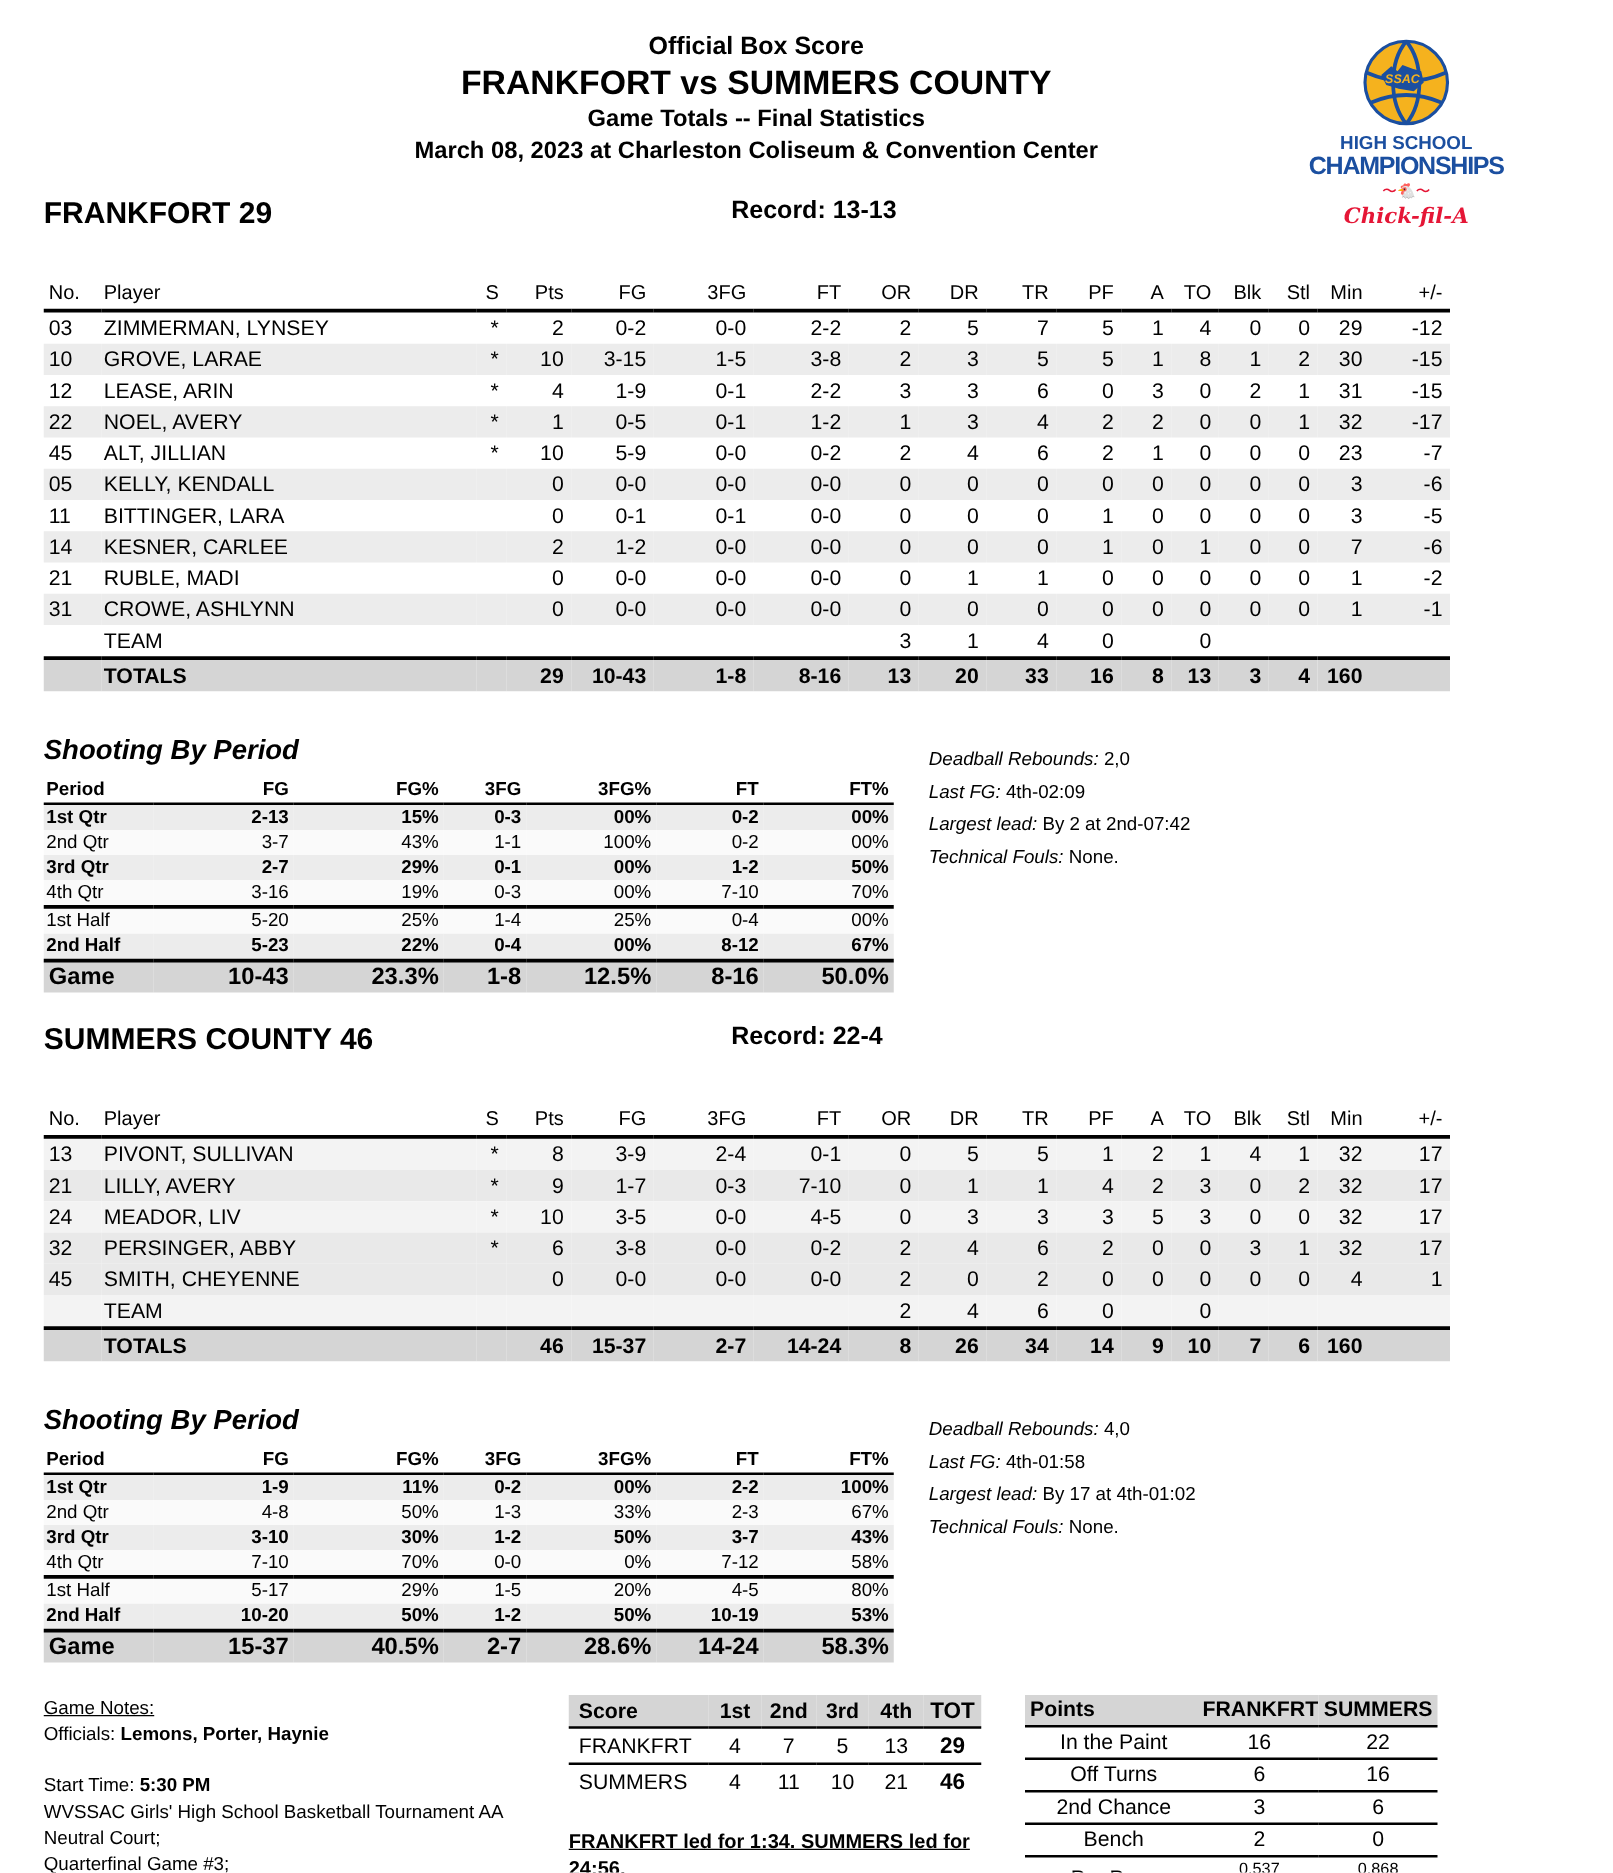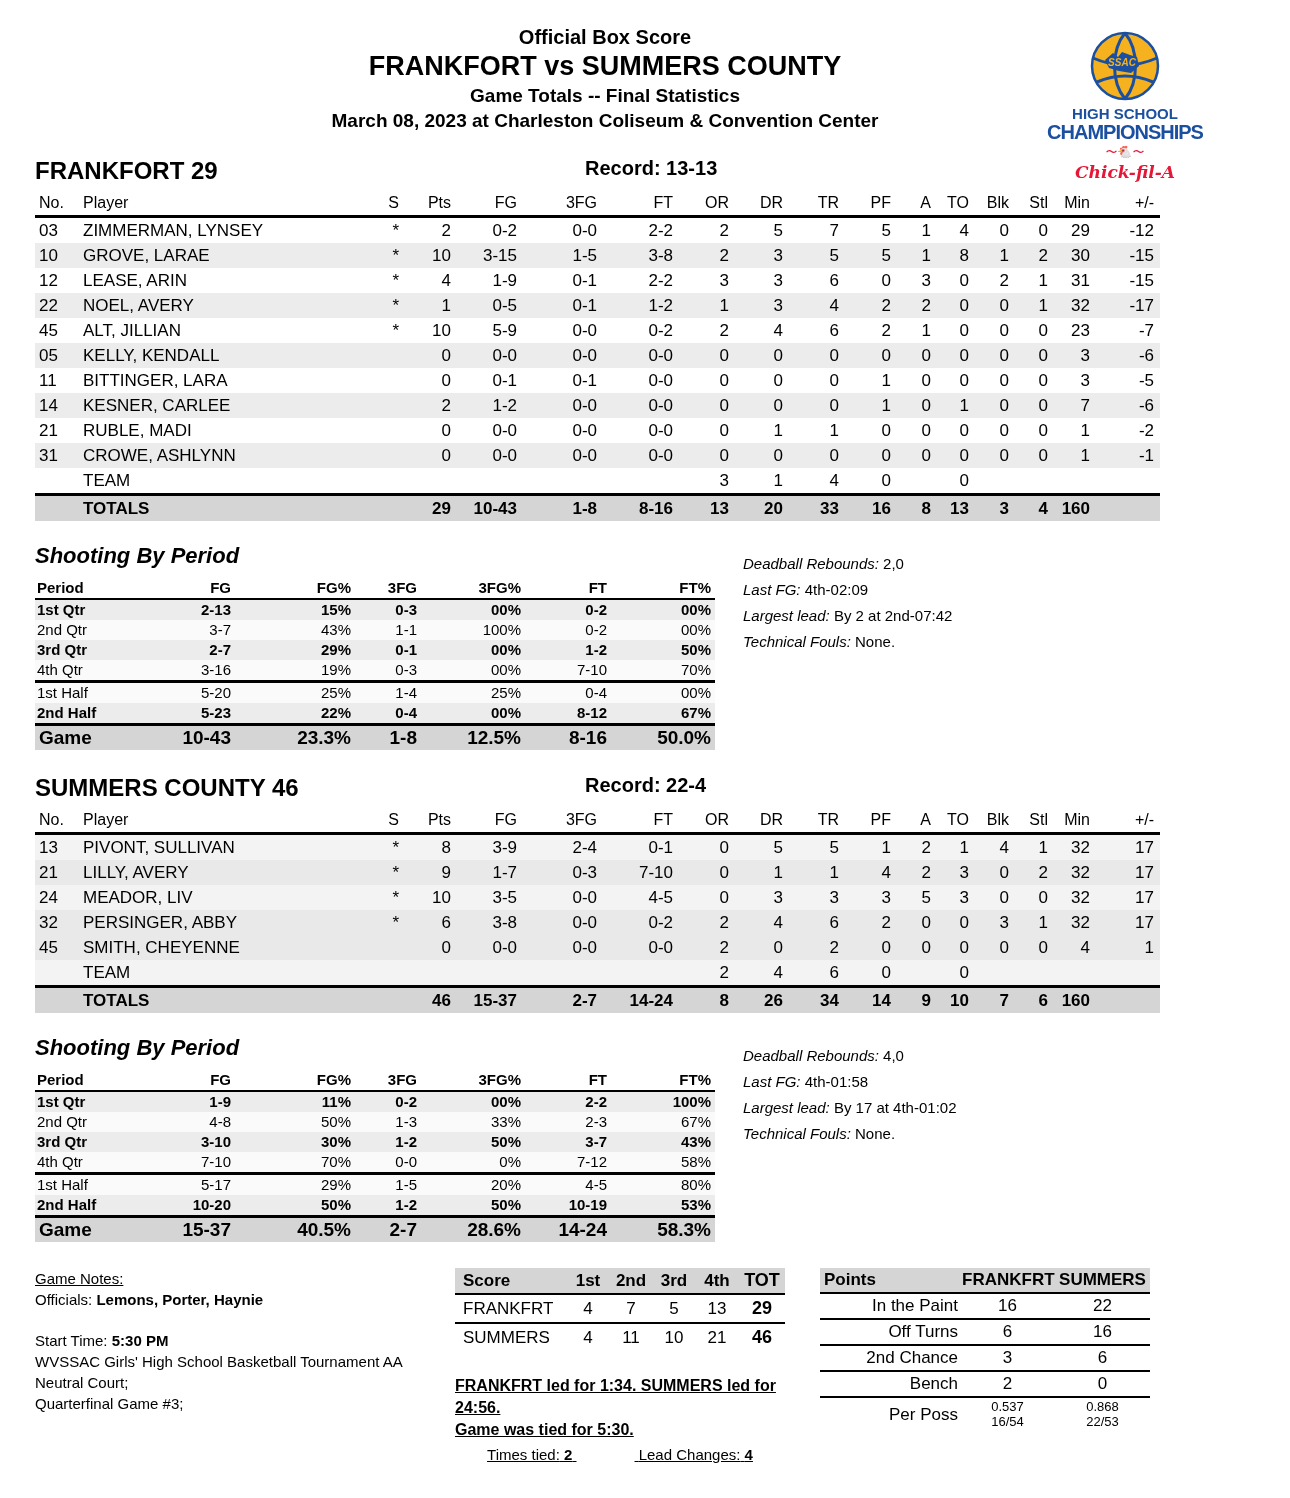--- a/index.html
+++ b/index.html
@@ -17,32 +17,32 @@
   .logo-l1 { color:#1b4fa0; font-weight:bold; font-size:15px; line-height:16px; letter-spacing:0px; }
   .logo-l2 { color:#1b4fa0; font-weight:bold; font-size:20px; line-height:21px; letter-spacing:-1px; }
   .logo-sponsor { color:#e51636; font-family:"DejaVu Serif", serif; font-style:italic;
                   font-weight:bold; font-size:17px; line-height:18px; margin-top:6px; }
   .logo-squiggle { color:#e51636; font-size:12px; line-height:10px; margin-top:4px; }
   
   .content { padding:0 35px; }
   .team-head { position:relative; height:36px; margin-top:24px; }
   .team-title { font-size:24px; font-weight:bold; }
   .team-record { position:absolute; left:550px; top:0; font-size:20px; font-weight:bold; }
-  table.box { border-collapse:collapse; table-layout:fixed; width:1125px; }
+  table.box { border-collapse:collapse; table-layout:fixed; width:1125px;margin-top:32px; }
   .box th { font-weight:normal; font-size:16px; text-align:right; padding:1px 6px 3px 2px;
             border-bottom:3px solid #000; }
   .box td { font-size:17px; text-align:right; padding:2px 6px 2px 2px; line-height:21px; }
   .box .c0 { text-align:left; padding-left:4px; }
   .box .c1 { text-align:left; padding-left:2px; }
   .t0 tr.shade td { background:#ececec; }
   .t1 tr.shade td { background:#e9e9e9; }
   .t1 tr.lite  td { background:#f3f3f3; }
   tr.totals td { font-weight:bold; background:#d5d5d5; border-top:3px solid #000; }
   
-  .shoot-wrap { display:flex; margin-top:22px; }
+  .shoot-wrap { display:flex; margin-top:34px; }
   .shoot-title { font-style:italic; font-weight:bold; font-size:22px; margin-bottom:9px; }
   table.shoot { border-collapse:collapse; table-layout:fixed; width:680px; }
   .shoot th { font-weight:bold; font-size:15px; text-align:right; padding:1px 4px 2px 2px;
               border-bottom:2px solid #000; }
   .shoot td { font-size:15px; text-align:right; padding:1px 4px 1px 2px; line-height:18px; }
   .shoot .c0 { text-align:left; padding-left:2px; }
   .shoot tr.sq td { background:#ececec;font-weight:bold; }
   .shoot tr.sw td { background:#fafafa; }
   .shoot tr.htop td { border-top:3px solid #000; }
   .shoot tr.game td { font-weight:bold; font-size:19px; background:#d5d5d5;
@@ -67,21 +67,21 @@
   .score tr.mid td { border-bottom:2px solid #000; }
   .led { margin-top:24px; width:330px; font-size:16px; font-weight:bold; line-height:22px;text-decoration:underline; }
   .tied-line { margin-top:3px; font-size:15px; font-weight:normal;text-align:center; }
   .tied-line .b { font-weight:bold; }
   .tied-sp { display:inline-block; width:58px; }
   .fright { margin-left:25px; }
   table.points { border-collapse:collapse; table-layout:fixed; width:330px; }
   .points th { font-weight:bold; font-size:17px; background:#d5d5d5; padding:2px 2px; text-align:center; }
   .points th.c0 { text-align:left; padding-left:4px; }
   .points td { font-size:17px; text-align:center; padding:2px 2px; border-top:2px solid #000; }
-  .points td.c0 { text-align:right; padding-left:4px; }
+  .points td.c0 { text-align:center; padding-left:4px; }
   .points .pp { font-size:13px; line-height:15px; padding-top:1px; }
 </style>
 </head>
 <body>
 
 <div class="page">
 
   <div class="hdr">
     <div class="hdr-l1">Official Box Score</div>
     <div class="hdr-l2">FRANKFORT vs SUMMERS COUNTY</div>

